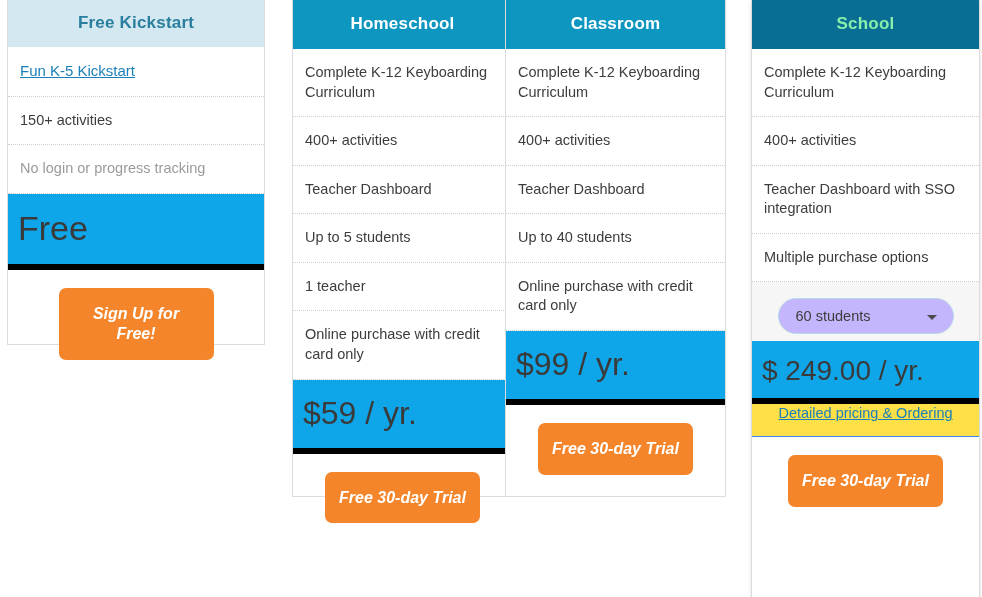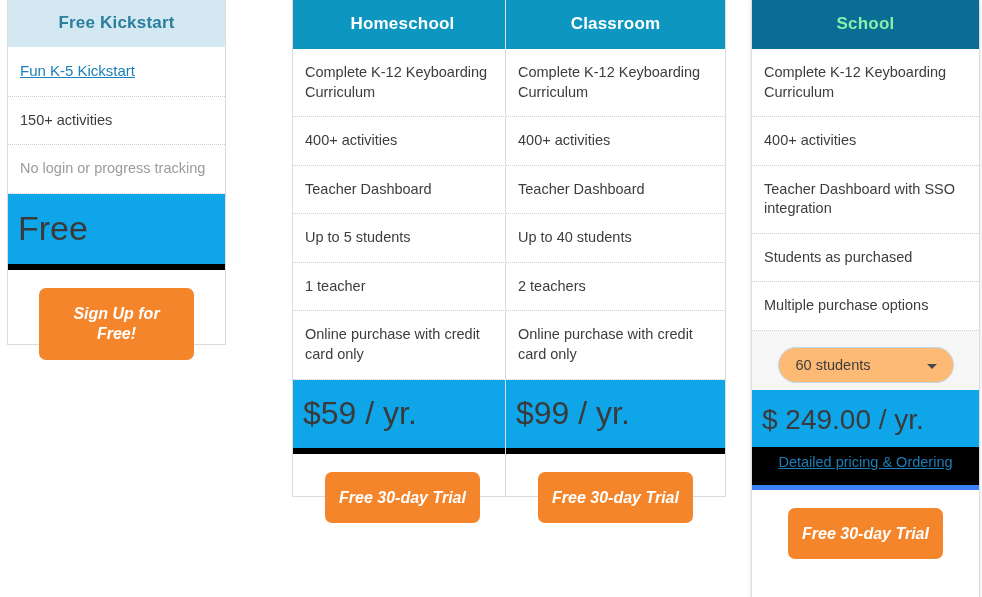--- a/index.html
+++ b/index.html
@@ -26,21 +26,21 @@
     position: absolute;
     top: 0;
     box-sizing: border-box;
     background: #ffffff;
     border: 1px solid #dcdcdc;
     border-top: none;
   }
 
   .plan-col.col-kickstart {
     left: 7px;
-    width: 219px;
+    width: 258px;
     height: 345px;
   }
   .plan-col.col-homeschool {
     left: 256px;
     width: 221px;
     height: 497px;
     margin-left: 36px;
   }
   .plan-col.col-classroom {
     left: 505px;
@@ -153,21 +153,21 @@
     text-align: center;
     background: #f6f6f6;
     padding: 16px 10px 4px;
   }
   .student-select {
     position: relative;
     display: inline-block;
     box-sizing: border-box;
     width: 176px;
     height: 36px;
-    background: #fdba74;
+    background: #c4b5fd;
     border: 1px solid #bcd9e8;
     border-radius: 18px;
     text-align: left;
     cursor: pointer;
   }
   .student-select .sel-label {
     display: block;
     font-size: 14.5px;
     color: #3d3d3d;
     padding: 9px 28px 9px 17px;
@@ -191,22 +191,22 @@
     font-size: 14.5px;
     cursor: pointer;
   }
   .inline-link.kickstart-link {
     font-size: 15px;
   }
   .detail-link-row {
     box-sizing: border-box;
     width: 100%;
     text-align: center;
-    background: #000000;
-    border-bottom: 5px solid #3b82f6;
+    background: #fde047;
+    border-bottom: 1px solid #3b82f6;
     padding: 0 8px 14px;
   }
 </style>
 </head>
 <body>
 
 <div class="pricing-table">
 
   <div class="plan-col col-kickstart">
     <div class="plan-header tone-light">Free Kickstart</div>
@@ -245,39 +245,37 @@
     </div>
   </div>
 
   <div class="plan-col col-classroom">
     <div class="plan-header tone-primary">Classroom</div>
 
     <div class="feature-row">Complete K-12 Keyboarding Curriculum</div>
     <div class="feature-row">400+ activities</div>
     <div class="feature-row">Teacher Dashboard</div>
     <div class="feature-row">Up to 40 students</div>
-    <div class="feature-row">2 teachers</div>
     <div class="feature-row">Online purchase with credit card only</div>
 
     <div class="price-row">
       <span class="price-text">$99 / yr.</span>
     </div>
 
     <div class="cta-row">
       <button class="cta-button">Free 30-day Trial</button>
     </div>
   </div>
 
   <div class="plan-col col-school">
     <div class="plan-header tone-dark">School</div>
 
     <div class="feature-row">Complete K-12 Keyboarding Curriculum</div>
     <div class="feature-row">400+ activities</div>
     <div class="feature-row">Teacher Dashboard with SSO integration</div>
-    <div class="feature-row">Students as purchased</div>
     <div class="feature-row">Multiple purchase options</div>
 
     <div class="select-wrap">
       <div class="student-select">
         <span class="sel-label">60 students</span>
         <span class="caret"></span>
       </div>
     </div>
 
     <div class="price-row price-school">

